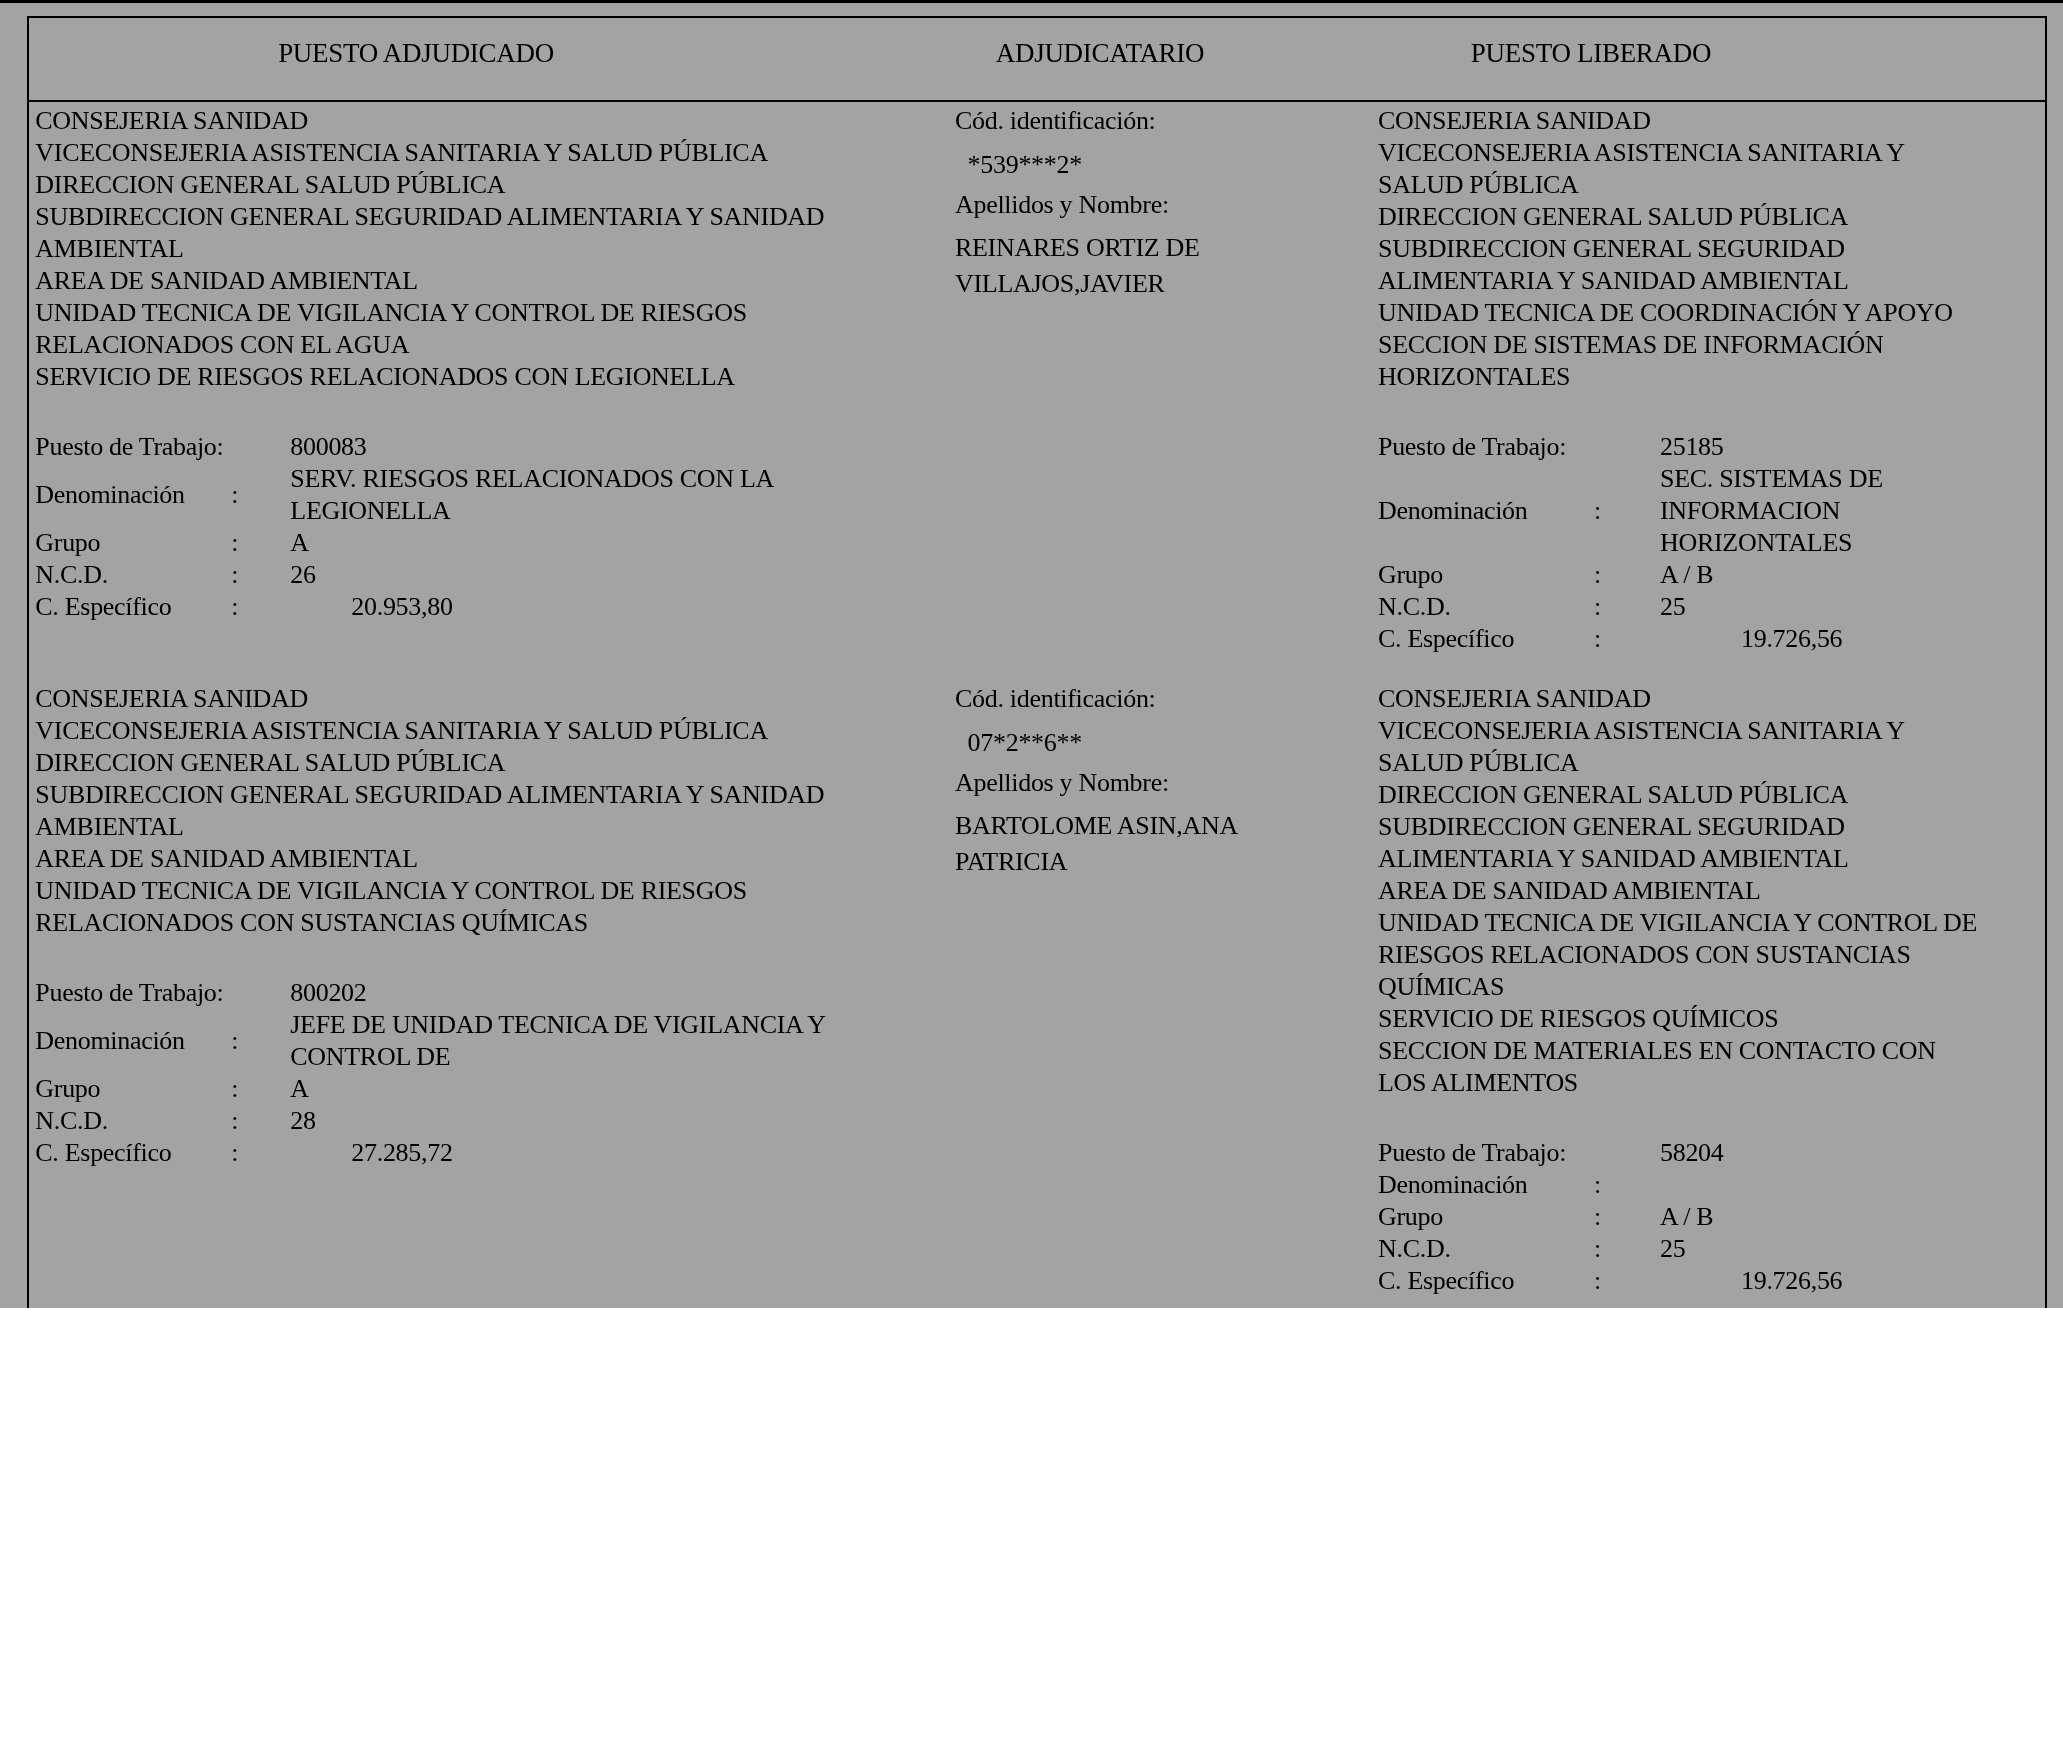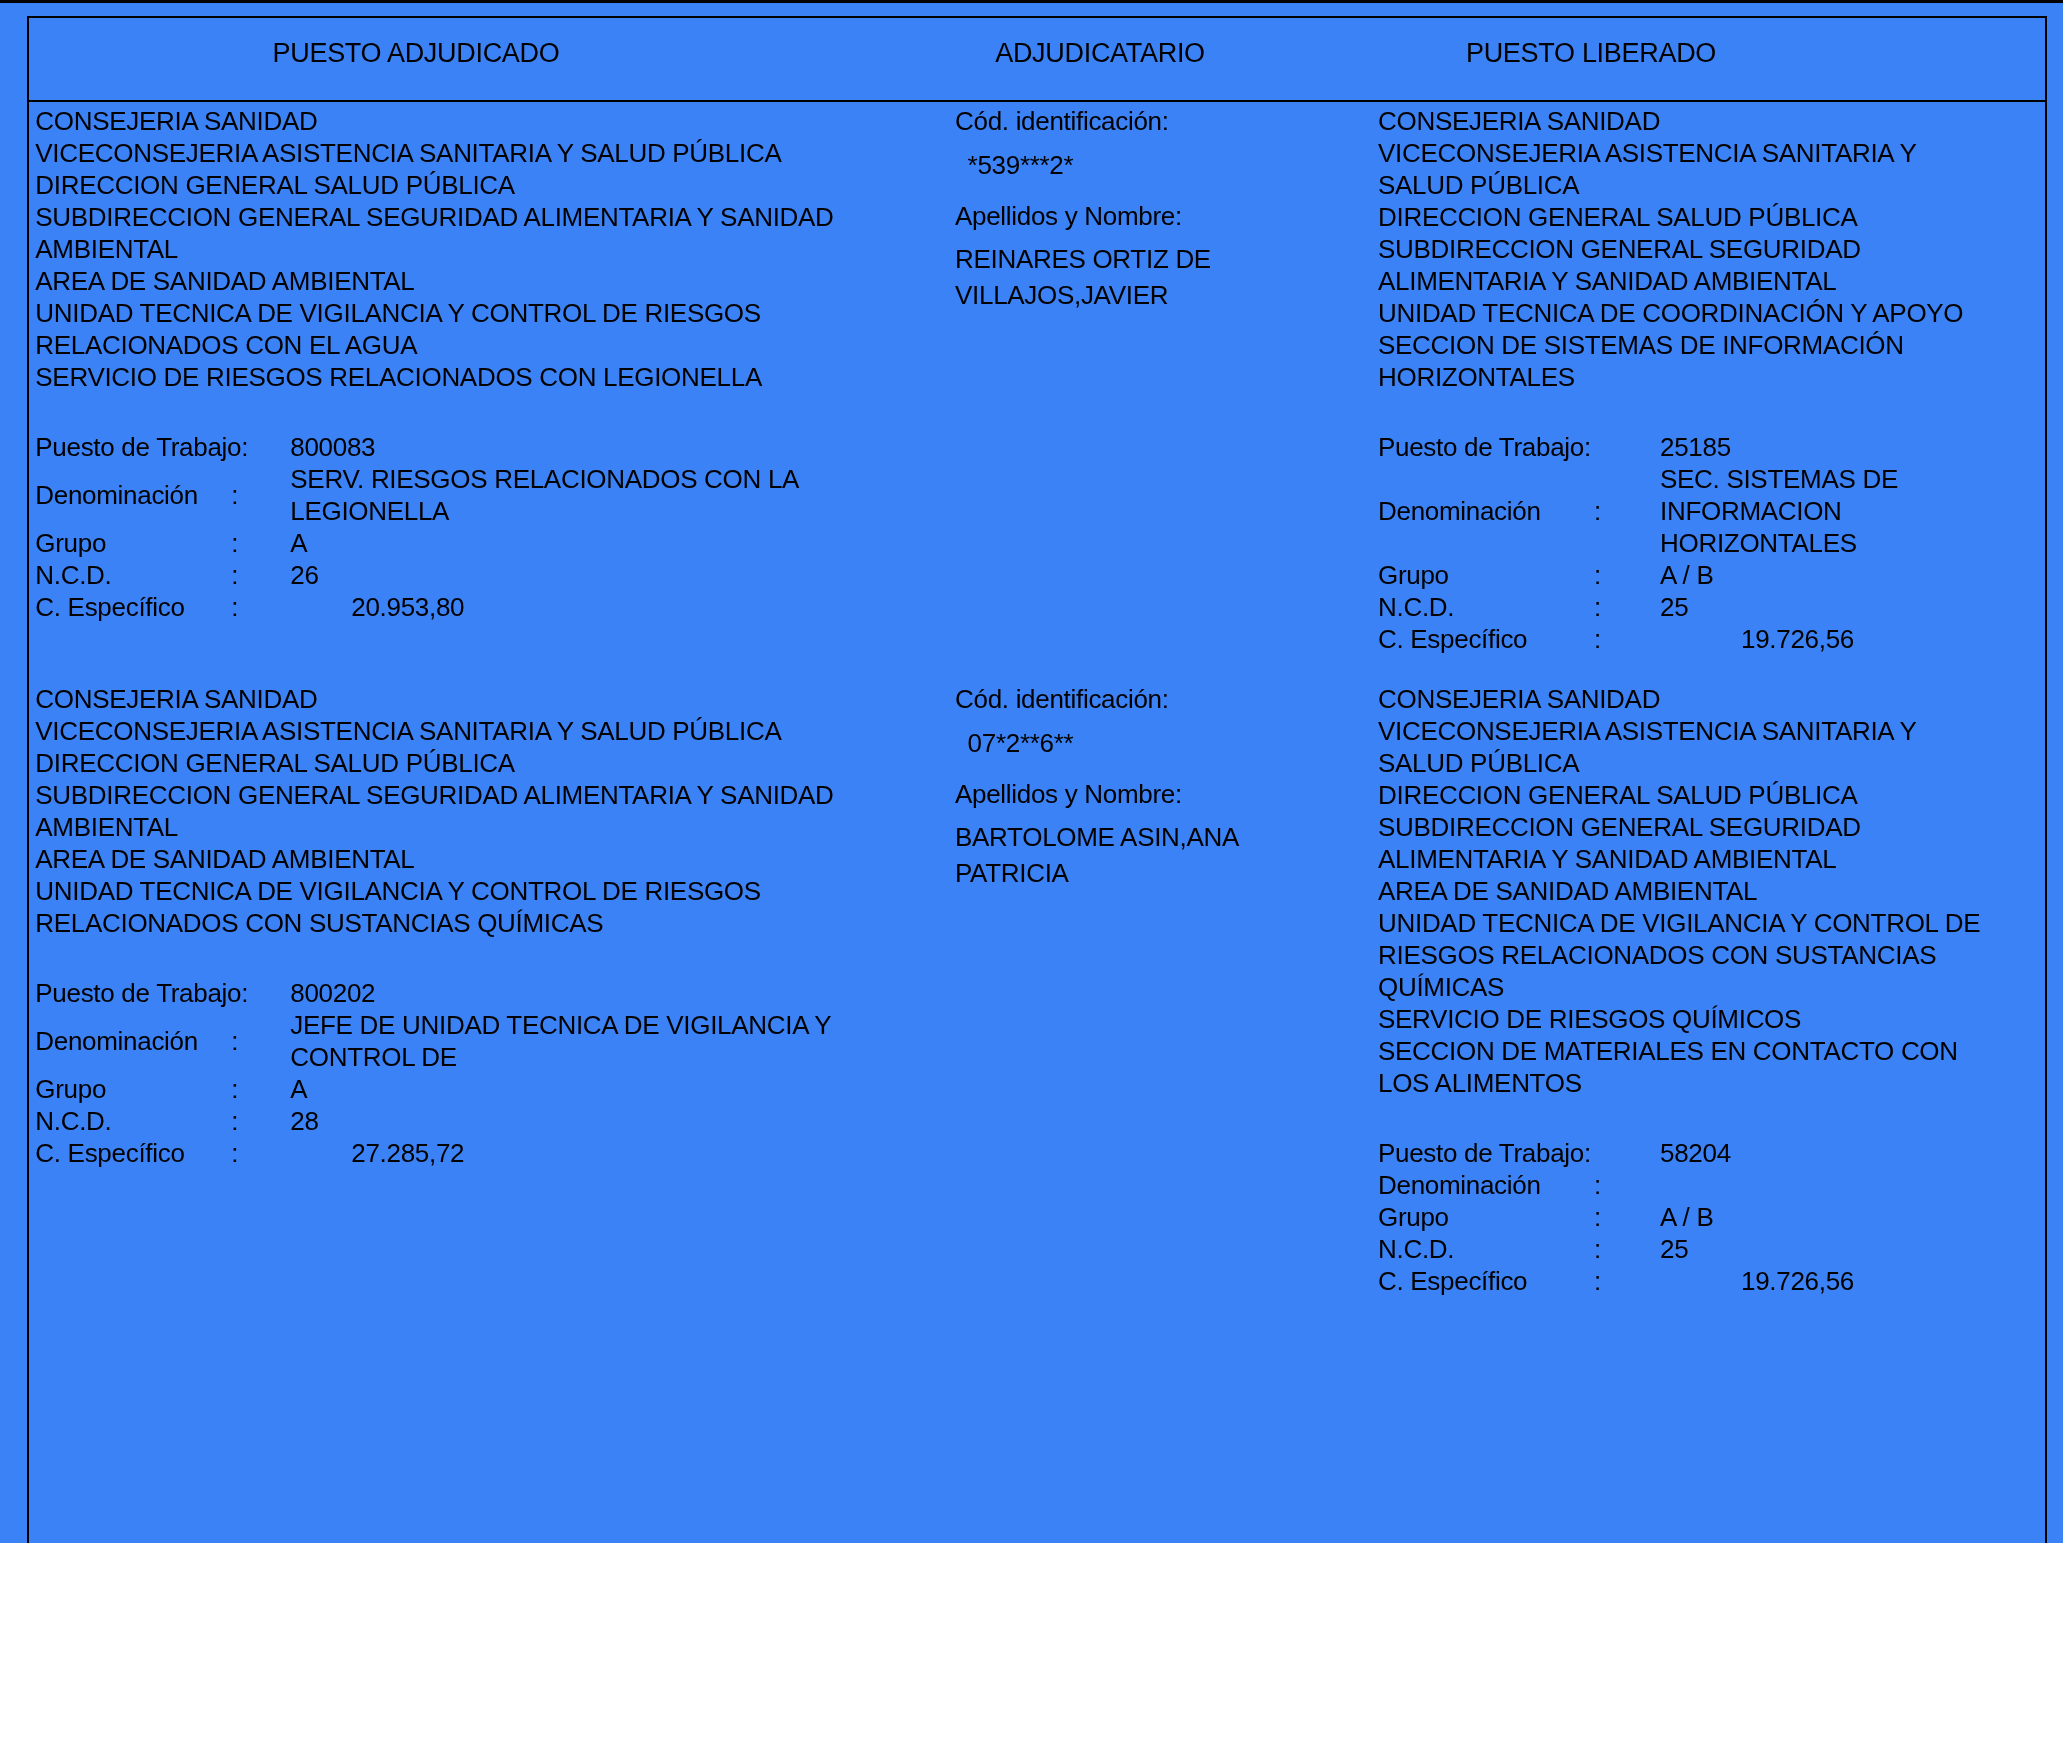--- a/index.html
+++ b/index.html
@@ -1,20 +1,20 @@
 <!DOCTYPE html>
 <html style="font-size:14.4px"><head>
 <meta charset="utf-8">
 <style>
   html,body{margin:0;padding:0;background:#ffffff;}
   .sheet{
     position:relative;
-    width:2063px;height:1543px;
-    background:#3b82f6;color:#000;
-    font-family:Liberation Sans, sans-serif;
+    width:2063px;height:1308px;
+    background:#a3a3a3;color:#000;
+    font-family:Liberation Serif, serif;
     overflow:hidden;
   }
   .top-rule{
     position:absolute;left:0;top:0;width:2063px;height:2.7px;background:#000;
   }
   .box{
     position:absolute;left:27px;top:16px;width:2020px;height:1726px;
     border:2.7px solid #000;box-sizing:border-box;
   }
   .header-row{
@@ -48,21 +48,21 @@
   .lab{flex:none;width:196px;white-space:nowrap;}
   .colon{flex:none;width:59px;}
   .val{white-space:pre-line;}
   .col3 .lab{width:216px;}
   .col3 .colon{width:66px;}
   .row.num .val{padding-left:61px;}
   .col3 .row.num .val{padding-left:81px;}
 
   .mid-label{white-space:nowrap;}
   .mid-code{margin-top:12px;padding-left:12.6px;white-space:nowrap;}
-  .mid-label2{margin-top:19px;white-space:nowrap;}
+  .mid-label2{margin-top:8px;white-space:nowrap;}
   .mid-name{margin-top:9px;line-height:36px;white-space:pre-line;}
 </style>
 </head>
 <body>
 
 <div class="sheet">
   <div class="top-rule"></div>
 
   <div class="box">
 

